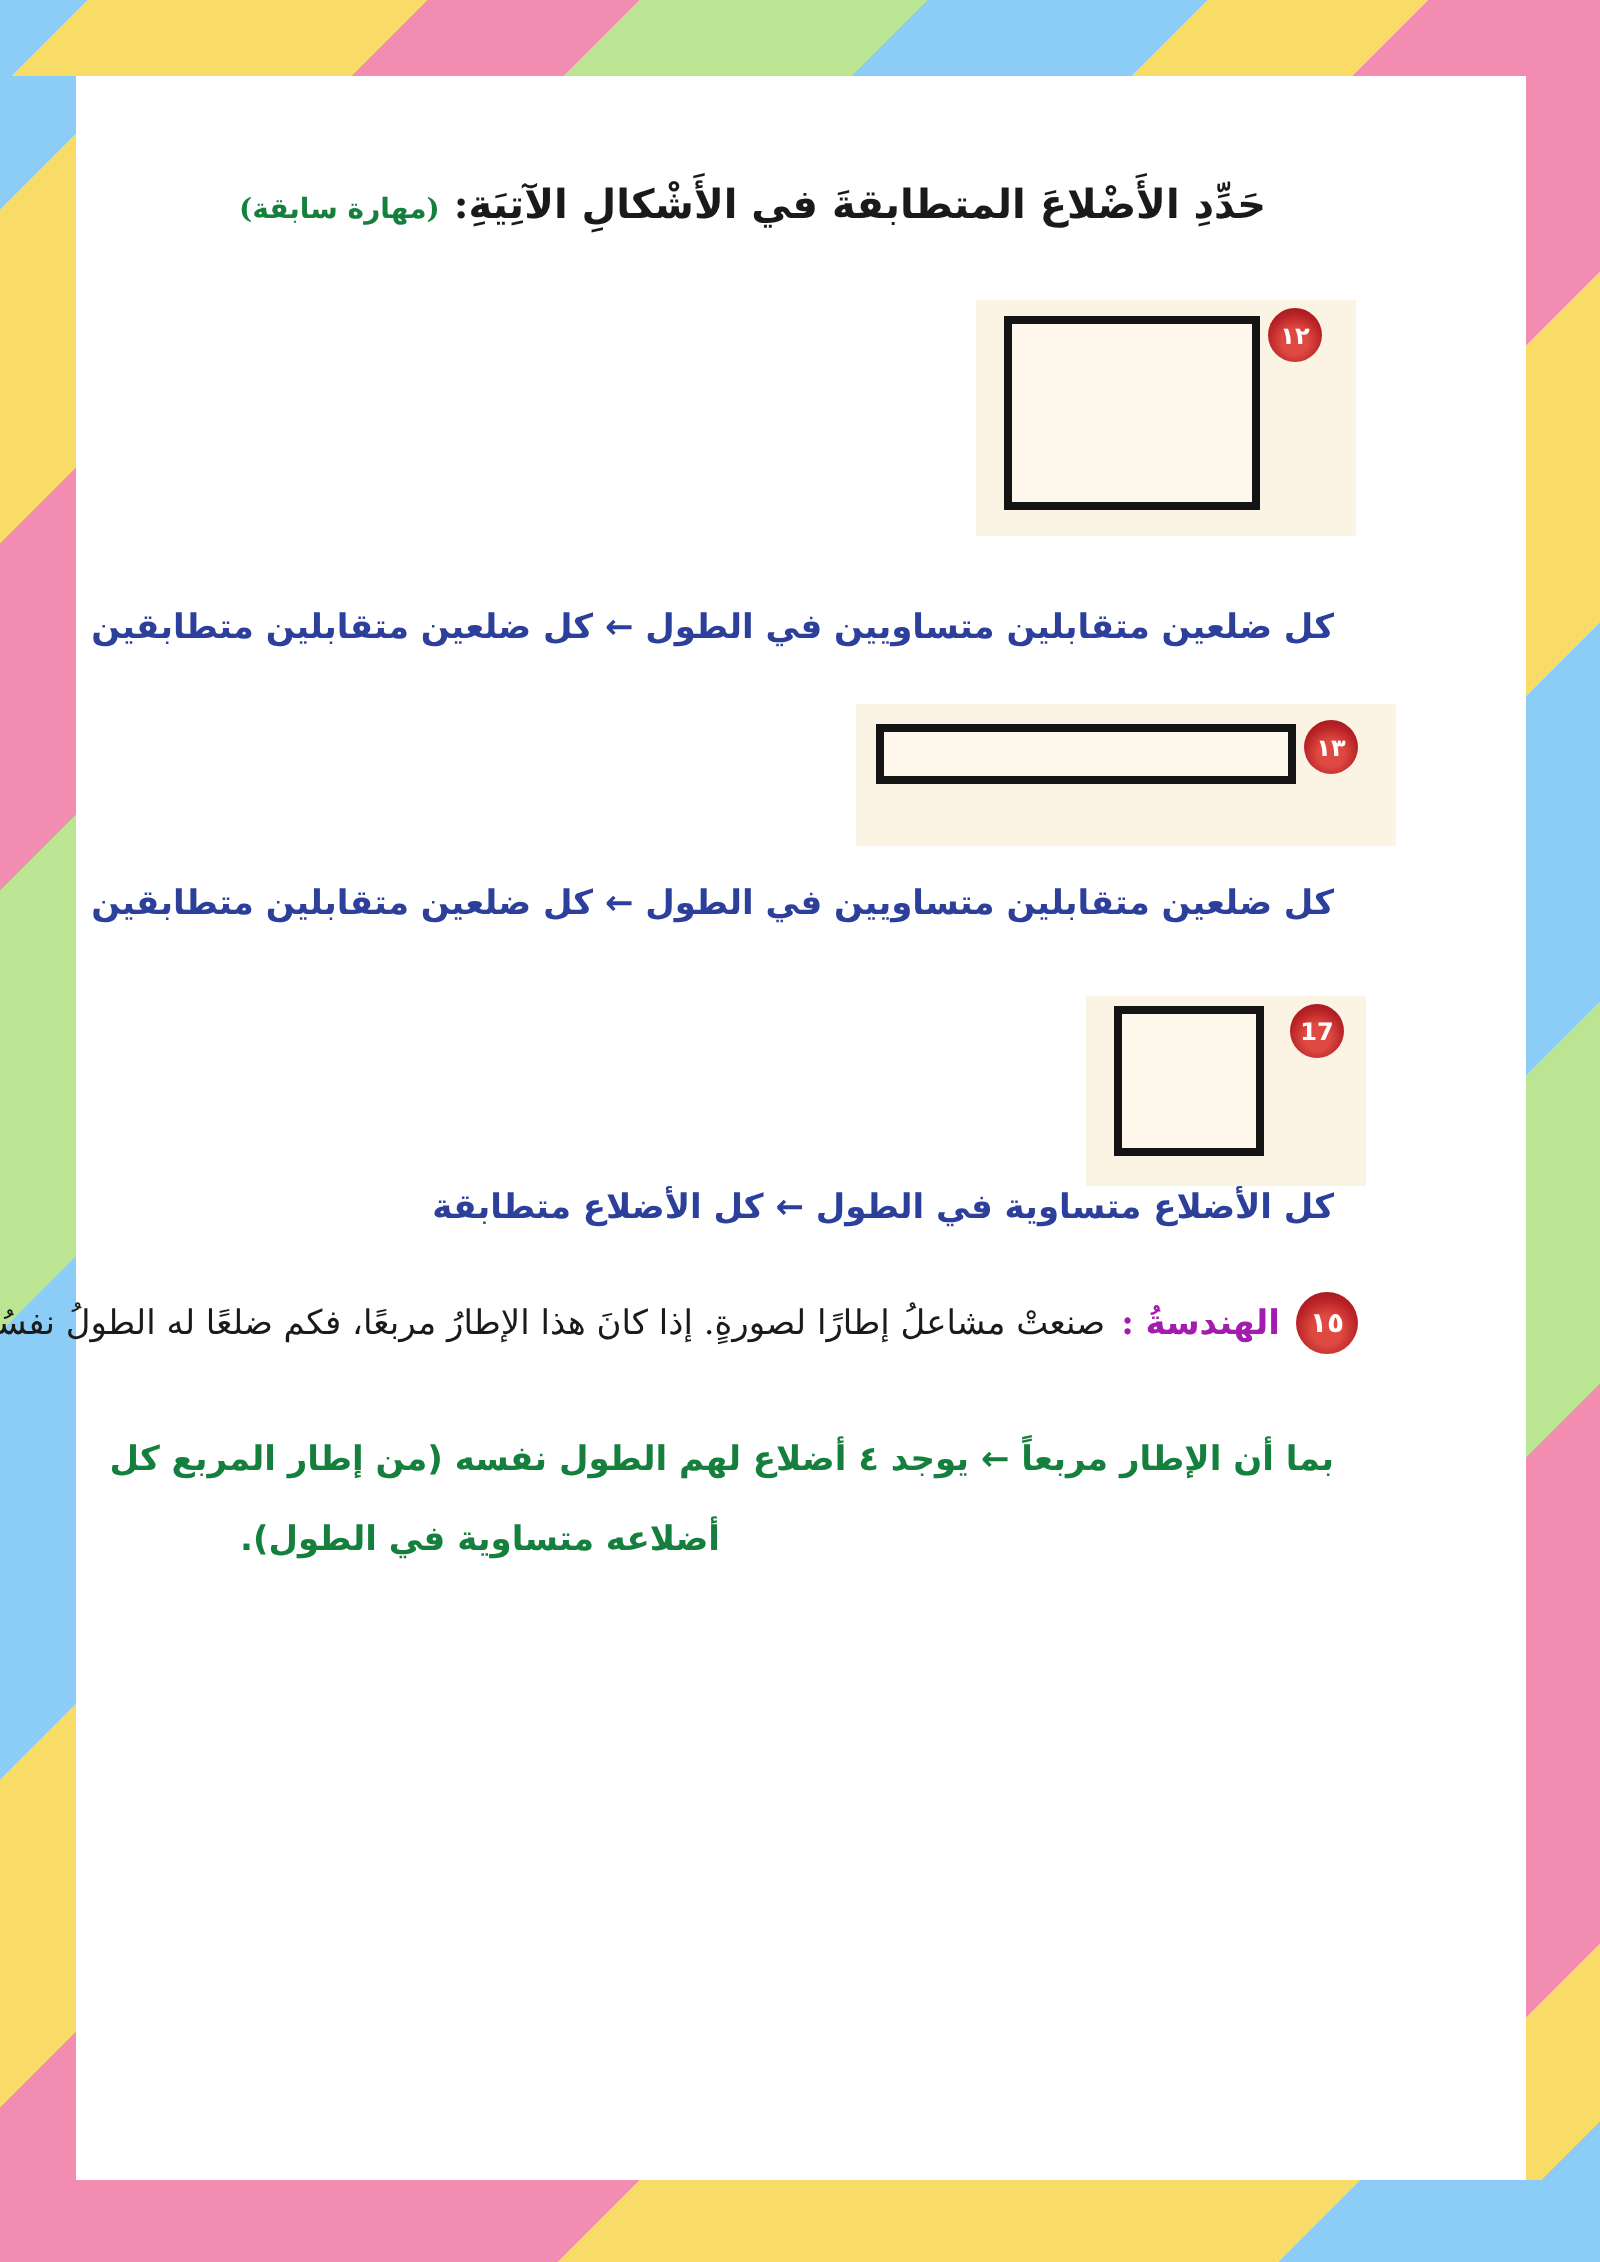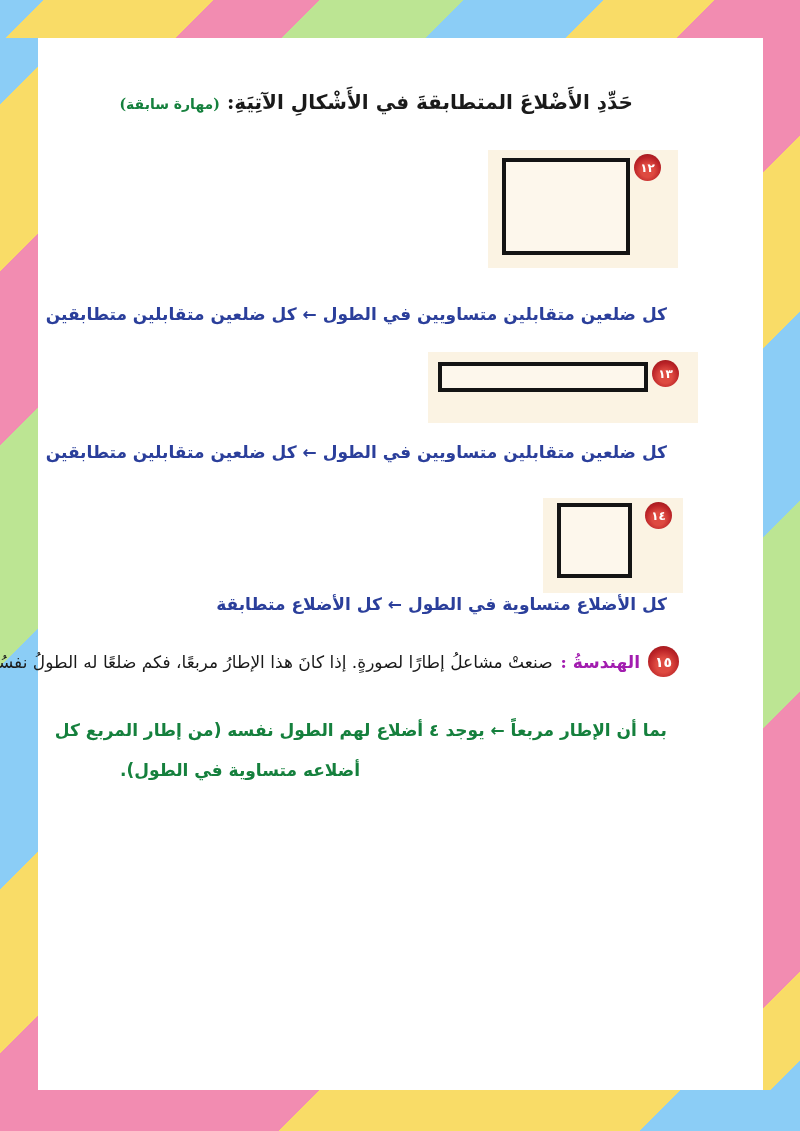--- a/index.html
+++ b/index.html
@@ -69,21 +69,21 @@
 
   <div class="panel" style="left:390px;top:314px;width:270px;height:71px;">
     <div class="shape" style="left:10px;top:10px;width:202px;height:22px;"></div>
     <div class="badge badge-sm" style="left:224px;top:8px;">١٣</div>
   </div>
 
   <div class="rule-line" style="top:404px;">كل ضلعين متقابلين متساويين في الطول ← كل ضلعين متقابلين متطابقين</div>
 
   <div class="panel" style="left:505px;top:460px;width:140px;height:95px;">
     <div class="shape" style="left:14px;top:5px;width:67px;height:67px;"></div>
-    <div class="badge badge-sm" style="left:102px;top:4px;">١٤</div>
+    <div class="badge badge-sm" style="left:102px;top:4px;">17</div>
   </div>
 
   <div class="rule-line" style="top:556px;margin-left:13px;">كل الأضلاع متساوية في الطول ← كل الأضلاع متطابقة</div>
 
   <div class="q15">
     <span class="badge badge-lg">١٥</span>
     <span class="q15-label">الهندسةُ :</span>
     <span class="q15-text">صنعتْ مشاعلُ إطارًا لصورةٍ. إذا كانَ هذا الإطارُ مربعًا، فكم ضلعًا له الطولُ نفسُهُ؟</span>
   </div>
 

